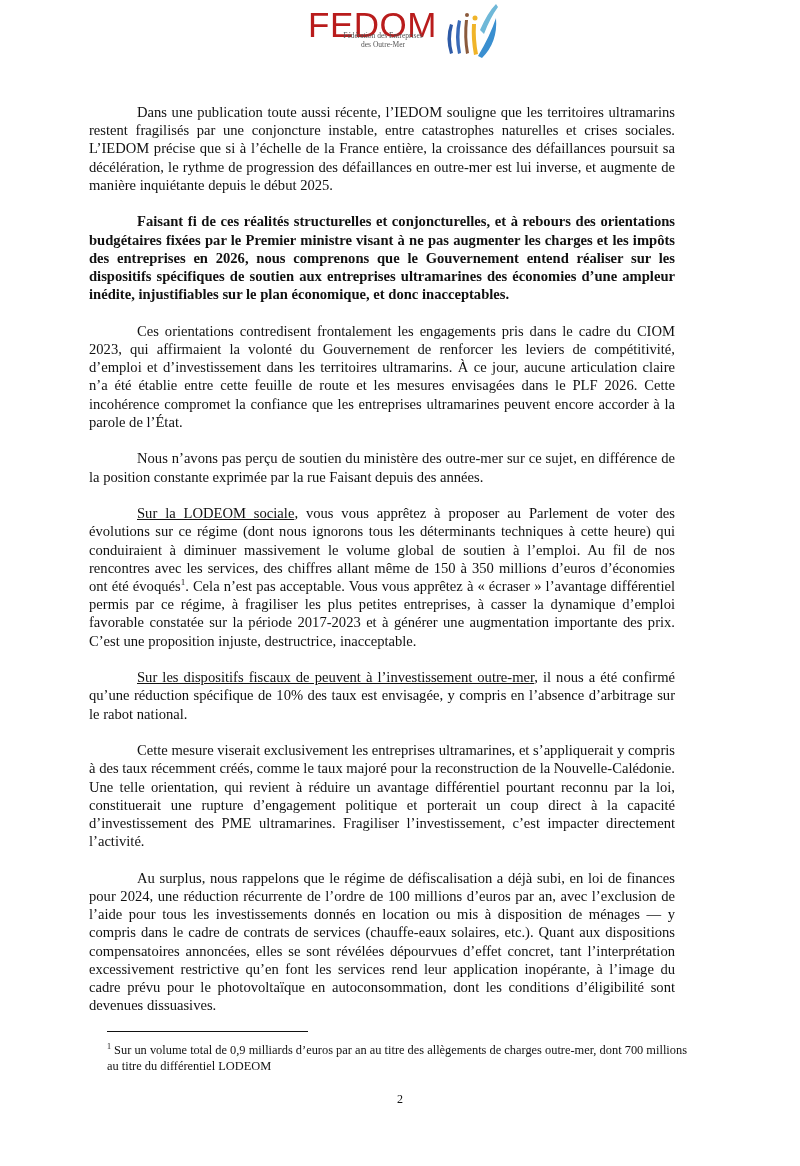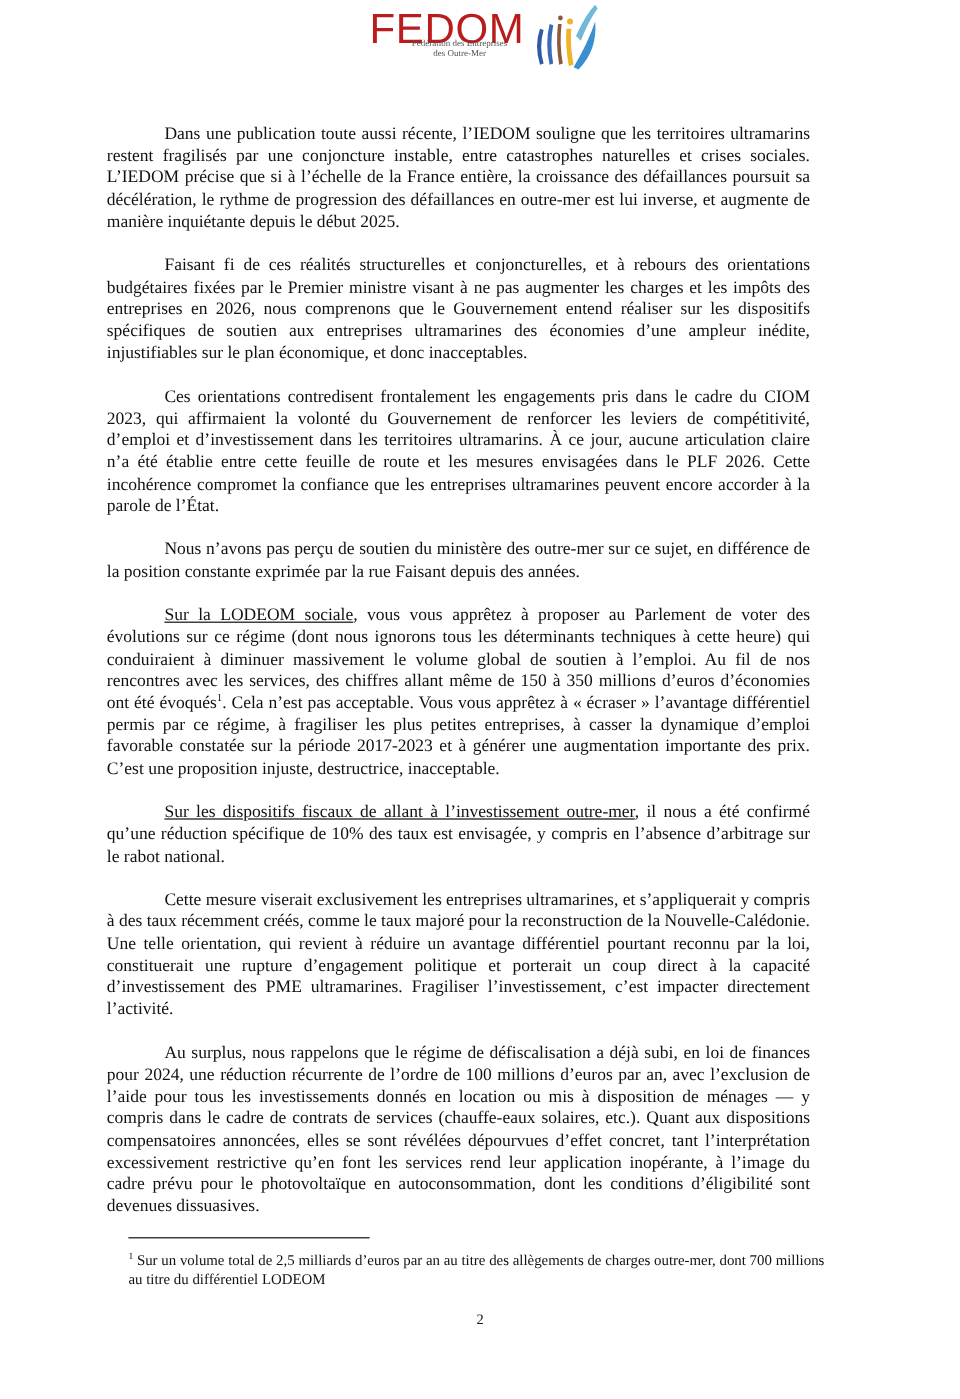--- a/index.html
+++ b/index.html
@@ -6,21 +6,21 @@
     body { width:800px; height:1166px; position:relative; overflow:hidden;
            font-family:"Liberation Serif", serif; color:#111; }
     .logo { position:absolute; left:308px; top:2px; width:200px; height:62px; }
     .logo-word { position:absolute; left:0; top:4px; font-family:"Liberation Sans", sans-serif;
                  font-size:35px; color:#b91c1c; letter-spacing:0.5px; line-height:38px; }
     .logo-sub { position:absolute; left:15px; top:29px; width:120px; text-align:center;
                 font-family:Liberation Serif, serif; font-size:7.5px; color:#555; line-height:9px; }
     .logo-mark { position:absolute; left:132px; top:0; width:62px; height:62px; }
     .body { position:absolute; left:89px; top:103px; width:586px; font-size:14.6px; line-height:18.2px; }
     p { margin:0 0 18.4px 0; text-align:justify; text-indent:48px; }
-    p.bold { font-weight:normal; }
+    p.bold { font-weight:bold; }
     u { text-decoration:underline; }
     sup { font-size:9px; line-height:0; vertical-align:super; }
     .fn-rule { position:absolute; left:107px; top:1031px; width:201px; height:1px; background:#111; }
     .footnote { position:absolute; left:107px; top:1042px; width:590px; font-size:12.4px; line-height:16px; }
     .footnote sup { font-size:8px; }
     .page-num { position:absolute; left:0; width:800px; top:1092px; text-align:center; font-size:12px; }
   </style>
 </head>
 <body>
 
@@ -41,21 +41,21 @@
     <path d="M42 56 Q58 40 56 16 Q50 34 38 54 Z" fill="#3a8fd0"></path>
   </svg>
 </div>
 
 <div class="body">
   <p>Dans une publication toute aussi récente, l’IEDOM souligne que les territoires ultramarins restent fragilisés par une conjoncture instable, entre catastrophes naturelles et crises sociales. L’IEDOM précise que si à l’échelle de la France entière, la croissance des défaillances poursuit sa décélération, le rythme de progression des défaillances en outre-mer est lui inverse, et augmente de manière inquiétante depuis le début 2025.</p>
   <p class="bold">Faisant fi de ces réalités structurelles et conjoncturelles, et à rebours des orientations budgétaires fixées par le Premier ministre visant à ne pas augmenter les charges et les impôts des entreprises en 2026, nous comprenons que le Gouvernement entend réaliser sur les dispositifs spécifiques de soutien aux entreprises ultramarines des économies d’une ampleur inédite, injustifiables sur le plan économique, et donc inacceptables.</p>
   <p>Ces orientations contredisent frontalement les engagements pris dans le cadre du CIOM 2023, qui affirmaient la volonté du Gouvernement de renforcer les leviers de compétitivité, d’emploi et d’investissement dans les territoires ultramarins. À ce jour, aucune articulation claire n’a été établie entre cette feuille de route et les mesures envisagées dans le PLF 2026. Cette incohérence compromet la confiance que les entreprises ultramarines peuvent encore accorder à la parole de l’État.</p>
   <p>Nous n’avons pas perçu de soutien du ministère des outre-mer sur ce sujet, en différence de la position constante exprimée par la rue Faisant depuis des années.</p>
   <p><u>Sur la LODEOM sociale</u><span>, vous vous apprêtez à proposer au Parlement de voter des évolutions sur ce régime (dont nous ignorons tous les déterminants techniques à cette heure) qui conduiraient à diminuer massivement le volume global de soutien à l’emploi. Au fil de nos rencontres avec les services, des chiffres allant même de 150 à 350 millions d’euros d’économies ont été évoqués</span><sup>1</sup><span>. Cela n’est pas acceptable. Vous vous apprêtez à « écraser » l’avantage différentiel permis par ce régime, à fragiliser les plus petites entreprises, à casser la dynamique d’emploi favorable constatée sur la période 2017-2023 et à générer une augmentation importante des prix. C’est une proposition injuste, destructrice, inacceptable.</span></p>
-  <p><u>Sur les dispositifs fiscaux de allant à l’investissement outre-mer</u><span>, il nous a été confirmé qu’une réduction spécifique de 10% des taux est envisagée, y compris en l’absence d’arbitrage sur le rabot national.</span></p>
+  <p><u>Sur les dispositifs fiscaux de peuvent à l’investissement outre-mer</u><span>, il nous a été confirmé qu’une réduction spécifique de 10% des taux est envisagée, y compris en l’absence d’arbitrage sur le rabot national.</span></p>
   <p>Cette mesure viserait exclusivement les entreprises ultramarines, et s’appliquerait y compris à des taux récemment créés, comme le taux majoré pour la reconstruction de la Nouvelle-Calédonie. Une telle orientation, qui revient à réduire un avantage différentiel pourtant reconnu par la loi, constituerait une rupture d’engagement politique et porterait un coup direct à la capacité d’investissement des PME ultramarines. Fragiliser l’investissement, c’est impacter directement l’activité.</p>
   <p>Au surplus, nous rappelons que le régime de défiscalisation a déjà subi, en loi de finances pour 2024, une réduction récurrente de l’ordre de 100 millions d’euros par an, avec l’exclusion de l’aide pour tous les investissements donnés en location ou mis à disposition de ménages — y compris dans le cadre de contrats de services (chauffe-eaux solaires, etc.). Quant aux dispositions compensatoires annoncées, elles se sont révélées dépourvues d’effet concret, tant l’interprétation excessivement restrictive qu’en font les services rend leur application inopérante, à l’image du cadre prévu pour le photovoltaïque en autoconsommation, dont les conditions d’éligibilité sont devenues dissuasives.</p>
 </div>
 
 <div class="fn-rule"></div>
-<div class="footnote"><sup>1</sup><span> Sur un volume total de 2,5 milliards d’euros par an au titre des allègements de charges outre-mer, dont 700 millions au titre du différentiel LODEOM</span></div>
+<div class="footnote"><sup>1</sup><span> Sur un volume total de 0,9 milliards d’euros par an au titre des allègements de charges outre-mer, dont 700 millions au titre du différentiel LODEOM</span></div>
 
 <div class="page-num">2</div>
 
 </body></html>

